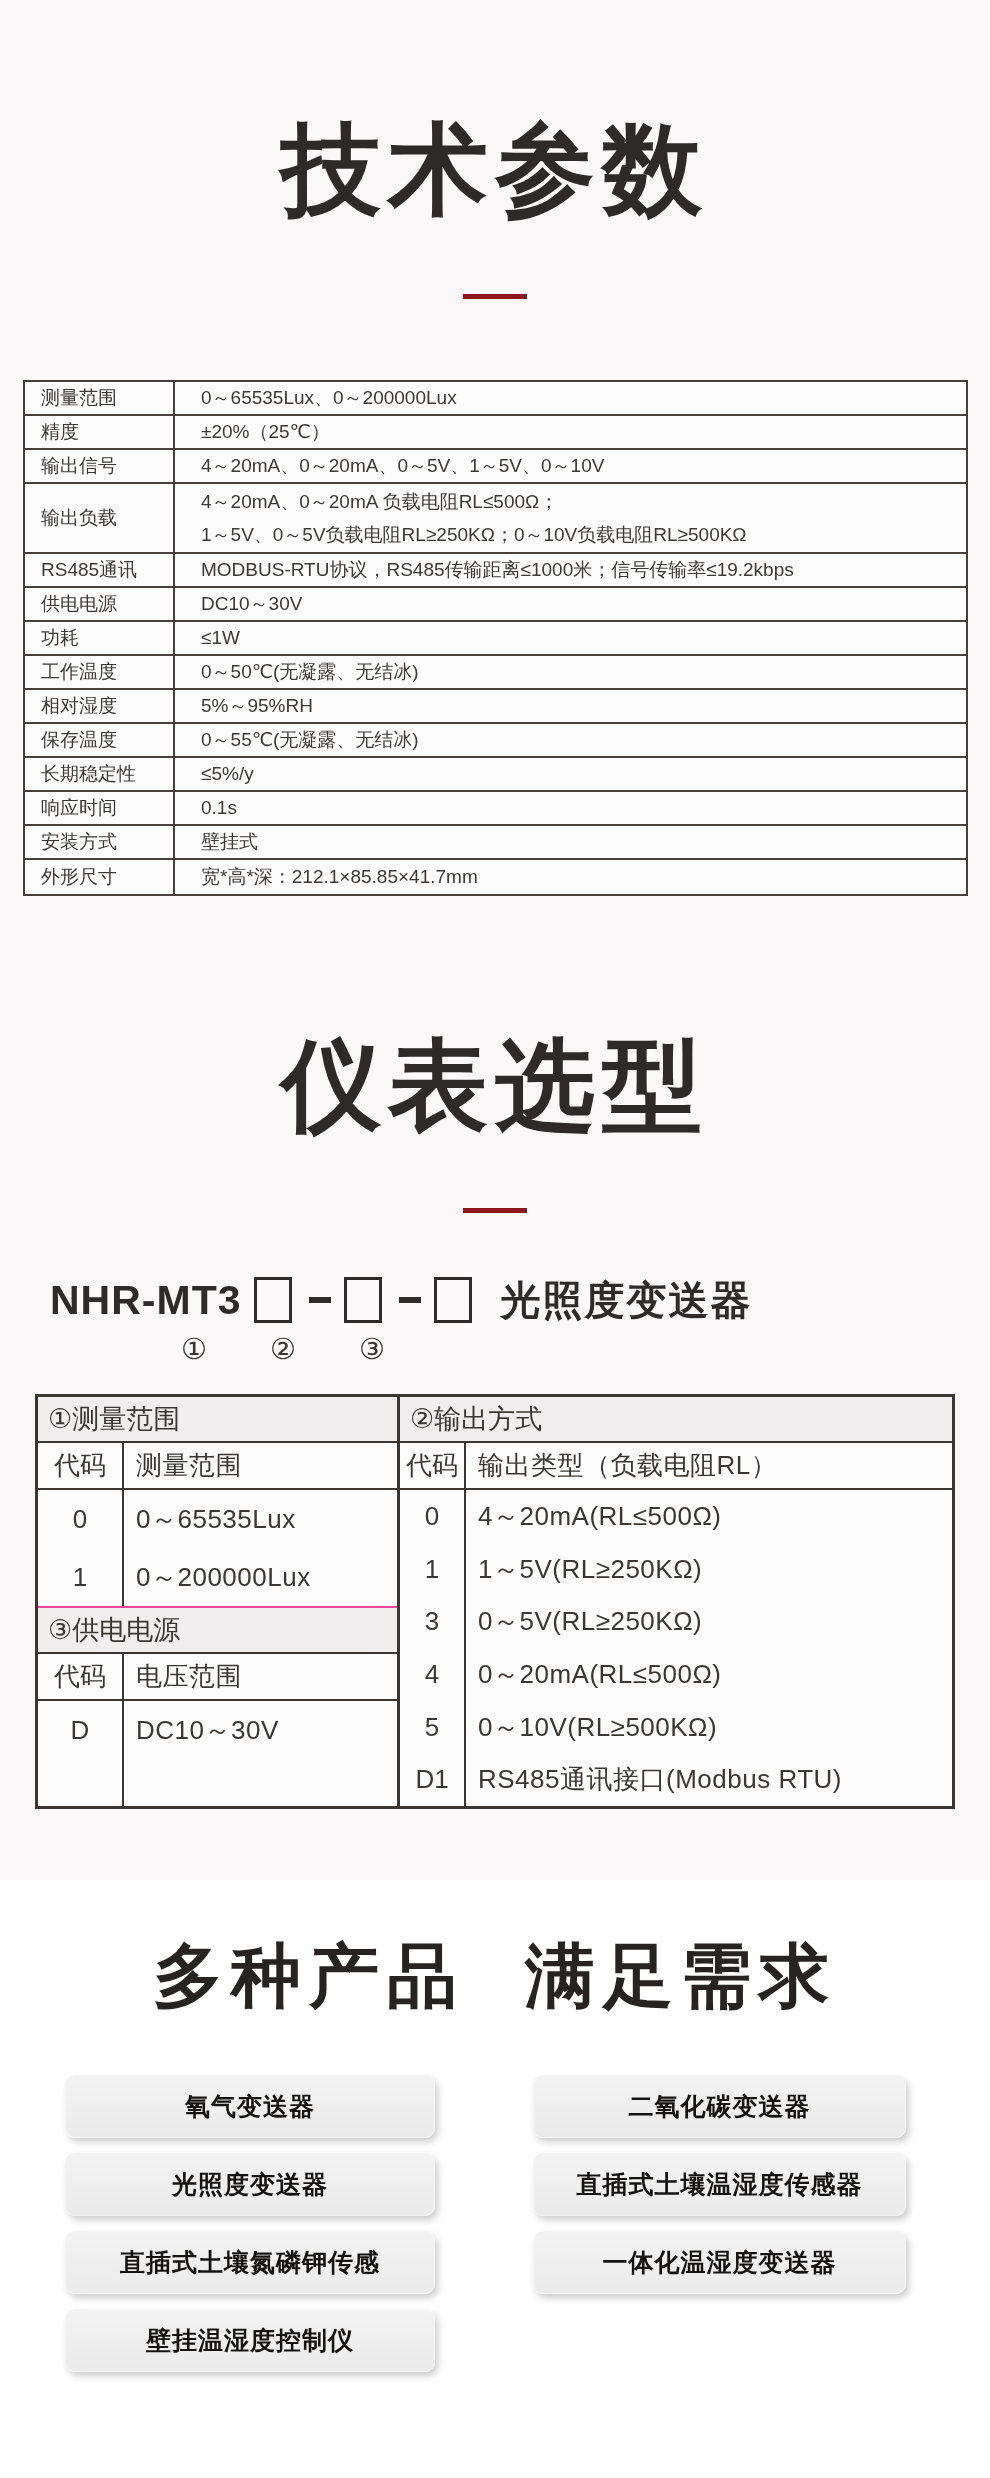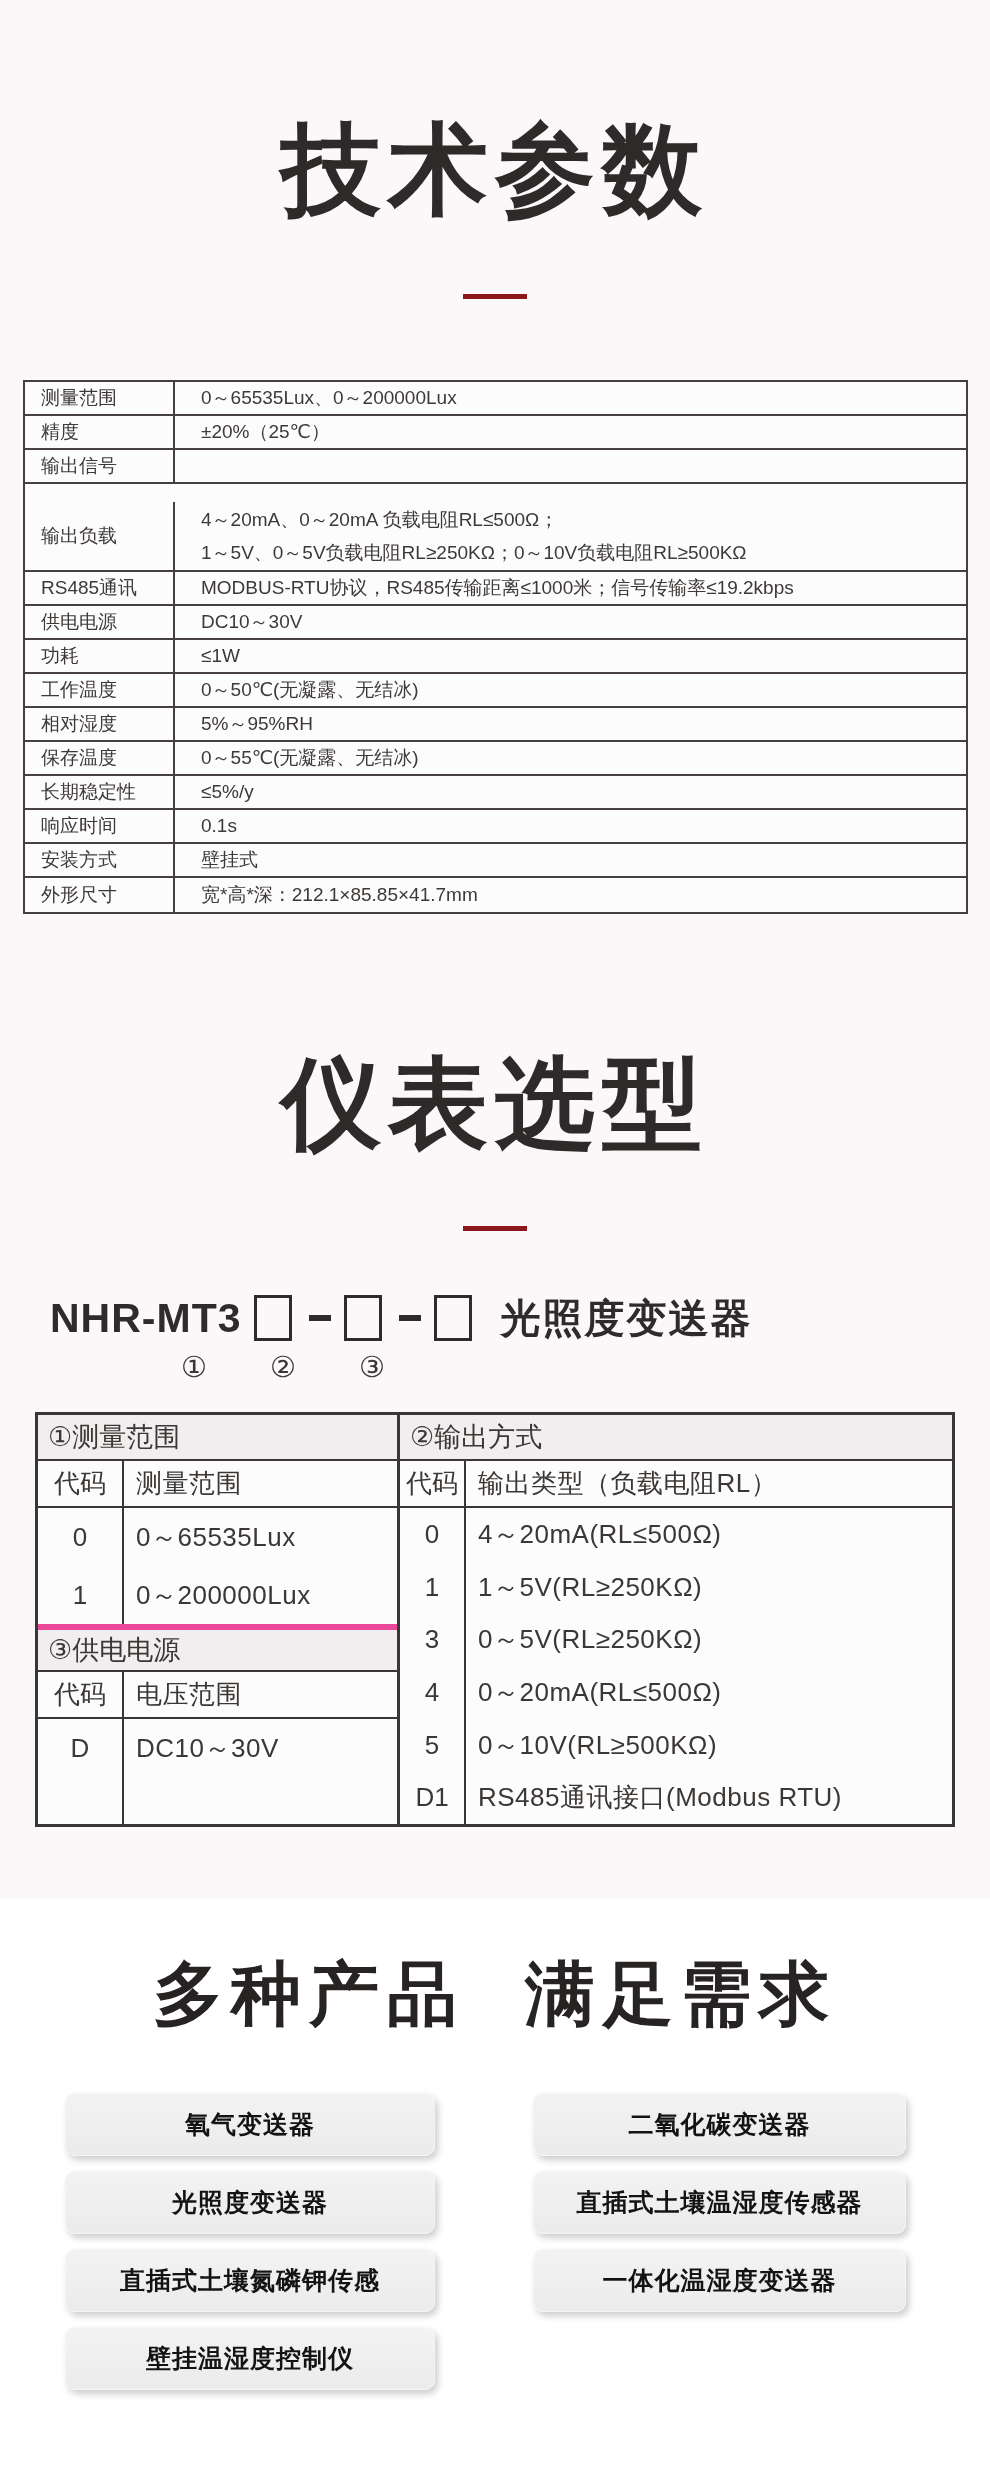--- a/index.html
+++ b/index.html
@@ -19,21 +19,21 @@
 
   
   .sec-tech .big-title { padding-top:0; margin-top:114px; }
   .sec-tech .redline { margin-top:70px; }
   .spec {
     margin:81px 0 0 23px; width:945px;
     border:2px solid #45403d; background:#fdfcfc;
   }
   .spec-row { display:flex; height:34px; border-bottom:2px solid #45403d; }
   .spec-row:last-child { border-bottom:none; }
-  .spec-row.tall { height:70px;margin-top:18px; }
+  .spec-row.tall { height:70px; }
   .spec-label {
     width:150px; border-right:2px solid #45403d; padding-left:16px;
     display:flex; align-items:center; font-size:19px; color:#3d3937;
   }
   .spec-value {
     flex:1; padding-left:26px; display:flex; align-items:center;
     font-size:19px; color:#3d3937; white-space:pre-line; line-height:1.75;
   }
 
   
@@ -61,21 +61,21 @@
     margin:28px 0 0 35px; width:920px; height:415px;
     border:3px solid #3a3633; display:flex; background:#fdfcfc;
   }
   .sel-left { width:362px; border-right:3px solid #3a3633; display:flex; flex-direction:column; }
   .sel-right { flex:1; display:flex; flex-direction:column; }
   .sel-header {
     height:46px; background:#f0eeee; border-bottom:2px solid #3a3633;
     display:flex; align-items:center; padding-left:10px;
     font-size:27px; color:#3b3734;
   }
-  .sel-header.mid { border-top:6px solid #ec4899; height:48px; }
+  .sel-header.mid { border-top:2px solid #ec4899; height:48px; }
   .sel-subrow, .sel-datarow, .sel-fill { display:flex; }
   .sel-subrow { height:47px; border-bottom:2px solid #3a3633; }
   .sel-datarow { height:58px; }
   .sel-right .sel-datarow { flex:1; height:auto; }
   .sel-fill { flex:1; }
   .code-cell {
     width:86px; border-right:2px solid #3a3633; display:flex;
     align-items:center; justify-content:center; font-size:26px; color:#3b3734;
   }
   .sel-right .code-cell { width:66px; }
@@ -120,20 +120,21 @@
       <div class="spec-row">
         <div class="spec-label">测量范围</div>
         <div class="spec-value">0～65535Lux、0～200000Lux</div>
       </div>
       <div class="spec-row">
         <div class="spec-label">精度</div>
         <div class="spec-value">±20%（25℃）</div>
       </div>
       <div class="spec-row">
         <div class="spec-label">输出信号</div>
+        <div class="spec-value">4～20mA、0～20mA、0～5V、1～5V、0～10V</div>
       </div>
       <div class="spec-row tall">
         <div class="spec-label">输出负载</div>
         <div class="spec-value">4～20mA、0～20mA 负载电阻RL≤500Ω；
 1～5V、0～5V负载电阻RL≥250KΩ；0～10V负载电阻RL≥500KΩ</div>
       </div>
       <div class="spec-row">
         <div class="spec-label">RS485通讯</div>
         <div class="spec-value">MODBUS-RTU协议，RS485传输距离≤1000米；信号传输率≤19.2kbps</div>
       </div>

